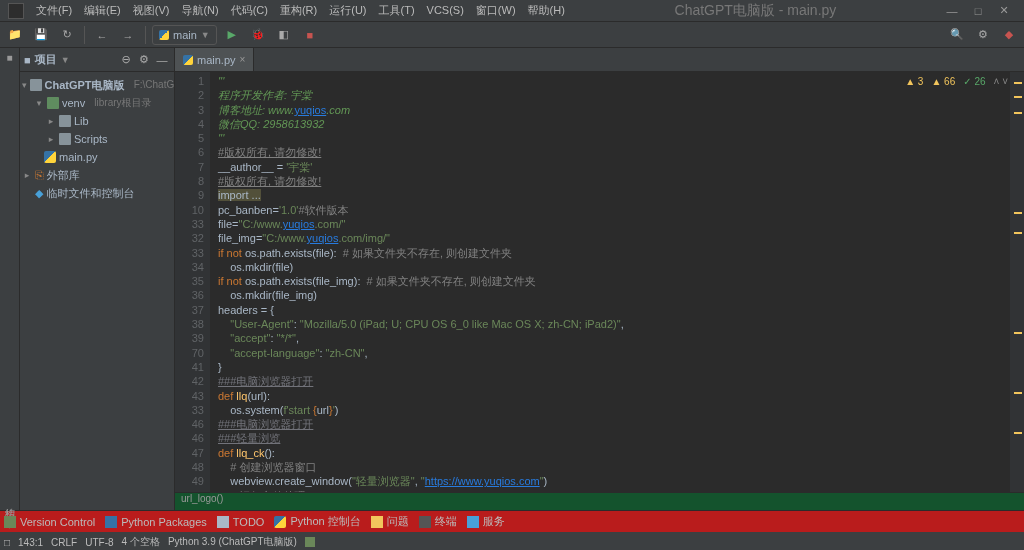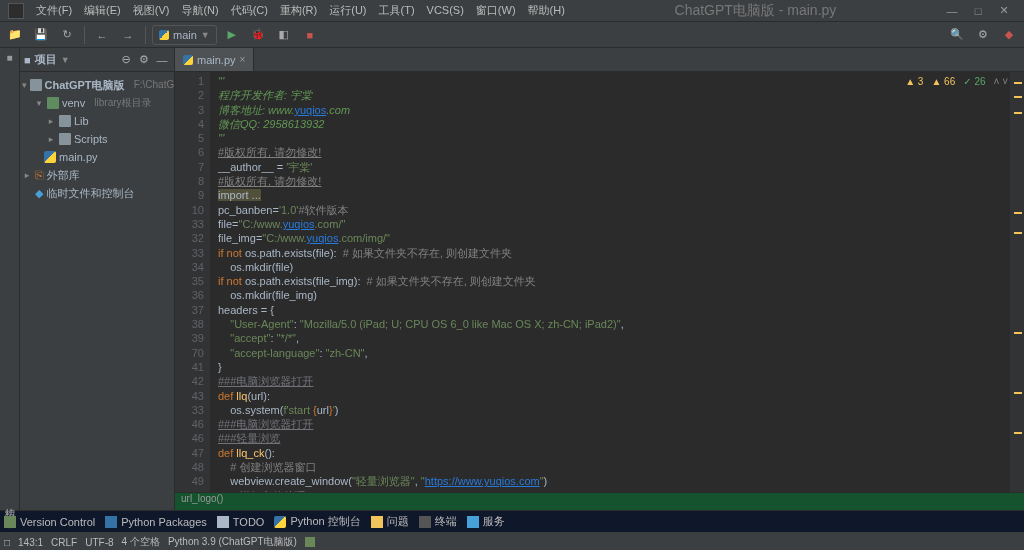--- a/index.html
+++ b/index.html
@@ -37,21 +37,21 @@
 .tab { display:flex; align-items:center; gap:4px; padding:0 8px; background:#4e5254; border-right:1px solid #2b2b2b; cursor:pointer; }
 .tab .close { color:#999; font-size:10px; }
 .edbody { flex:1; display:flex; overflow:hidden; position:relative; }
 .gutter { width:35px; background:#313335; color:#606366; text-align:right; padding:2px 6px 2px 0; font-family:Consolas,monospace; font-size:11px; line-height:14.3px; }
 .code { flex:1; padding:2px 0 2px 8px; font-family:Consolas,monospace; font-size:11px; line-height:14.3px; white-space:pre; overflow:auto; }
 .rightgutter { width:14px; background:#313335; position:relative; }
 .mark { position:absolute; right:2px; width:8px; height:2px; }
 .insp { position:absolute; top:4px; right:16px; display:flex; gap:8px; font-size:10px; }
 .c-comment{color:#808080;} .c-doc{color:#629755;font-style:italic;} .c-str{color:#6a8759;} .c-kw{color:#cc7832;} .c-fn{color:#ffc66d;margin-top:12px;} .c-dec{color:#72737a;text-decoration:underline;} .c-link{color:#287bde;text-decoration:underline;margin-top:18px;} .c-ul{color:#808080;text-decoration:underline;} .c-warn{background:#52503a;}
 .crumbs { height:18px; background:#14532d; border-top:1px solid #2b2b2b; padding:0 6px; color:#999; font-size:10px; display:flex; align-items:flex-start; }
-.toolwin { height:22px; background:#0f172a; border-top:1px solid #2b2b2b; display:flex; align-items:center; padding:0 4px; gap:10px; font-size:11px; }
+.toolwin { height:22px; background:#b91c1c; border-top:1px solid #2b2b2b; display:flex; align-items:center; padding:0 4px; gap:10px; font-size:11px; }
 .twi { display:flex; align-items:center; gap:4px; cursor:pointer; color:#bbb; }
 .twi .ic { width:12px; height:12px; }
 .status { height:20px; background:#3c3f41; display:flex; align-items:center; padding:0 4px; gap:8px; font-size:10px; color:#bbb; }
 .status .msg { flex:1; overflow:hidden; text-overflow:ellipsis; white-space:nowrap; }
 .sqicon { width:10px; height:10px; background:#6a8759; }
 </style>
 </head>
 <body>
 
 <div class="menubar">

